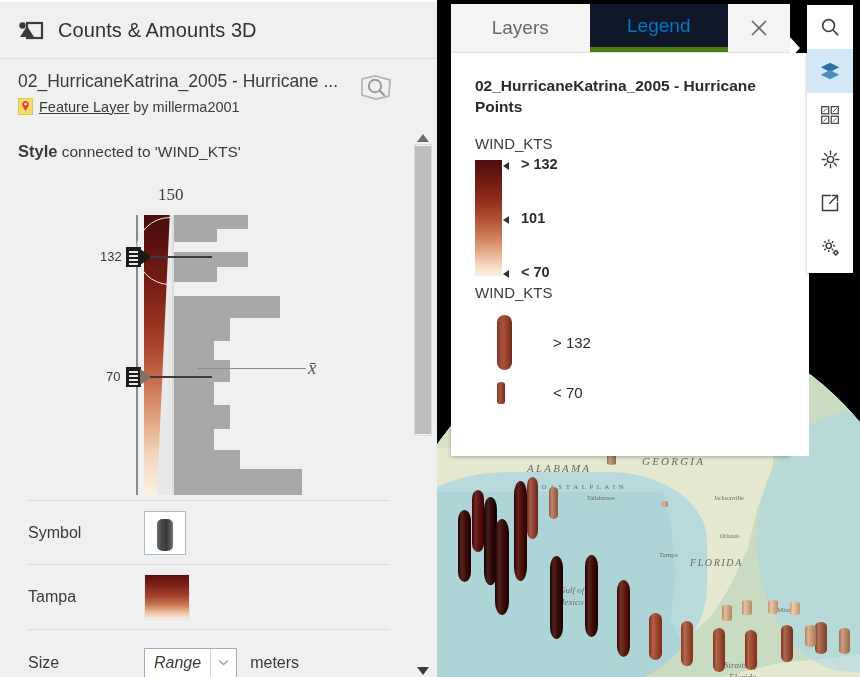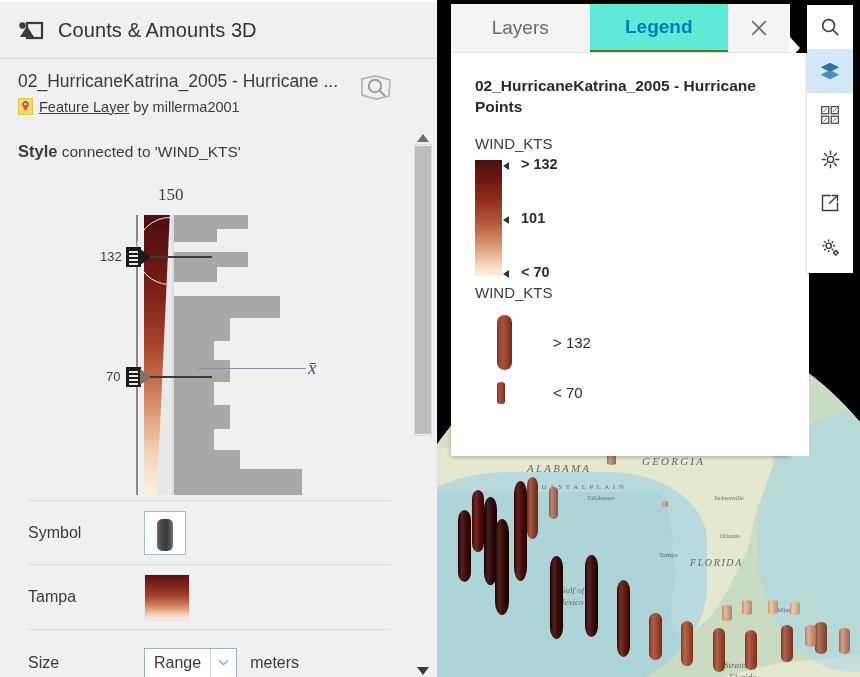--- a/index.html
+++ b/index.html
@@ -66,21 +66,21 @@
   .row{ position:relative; height:65px; border-bottom:1px solid #dcdcdc; display:flex; align-items:center; }
   .row:first-child{ border-top:1px solid #dcdcdc; }
   .row-label{ width:116px; font-size:16px; color:#3b3b3b; }
   .sym-swatch{ width:42px; height:44px; background:#fff; border:1px solid #a8bcd0; position:relative; }
   .cyl-dark{ position:absolute; left:50%; top:7px; transform:translateX(-50%);
     width:16px; height:32px; border-radius:6px/5px;
     background:linear-gradient(to right,#6e6e6e 0%,#4a4a4a 25%,#3a3a3a 60%,#5a5a5a 85%,#777 100%); }
   .color-swatch{ width:46px; height:46px; border:1px solid #e6e6e6;
     background:linear-gradient(to bottom,#5a100e 0%,#7c2117 22%,#a5432d 48%,#ca7a56 68%,#eec3a3 86%,#fbeedf 100%); }
   .select-box{ display:flex; align-items:stretch; height:30px; border:1px solid #9bb0c5; background:#fff; }
-  .select-box .val{ padding:0 9px; display:flex; align-items:center; font-size:16px; color:#3b3b3b; }
+  .select-box .val{ padding:0 9px; display:flex; align-items:center; font-size:16px; color:#3b3b3b;font-style:italic; }
   .select-box .arrow{ width:26px; border-left:1px solid #c9d5e1; display:flex; align-items:center; justify-content:center; }
   .units{ margin-left:13px; font-size:16px; color:#3b3b3b; }
 
   
   .vscroll{ position:absolute; right:4px; top:128px; width:20px; height:545px; }
   .vscroll .up,.vscroll .down{ position:absolute; left:2px; width:16px; height:12px; }
   .vscroll .up{ top:0; } .vscroll .down{ bottom:0; }
   .vscroll .trough{ position:absolute; left:1px; top:14px; width:18px; height:292px;
     background:#f0f0f0; border:1px solid #dcdcdc; }
   .vscroll .thumbbar{ position:absolute; left:2px; top:16px; width:16px; height:288px; background:#bdbdbd; }
@@ -106,21 +106,21 @@
   .maplabel{ position:absolute; font-family:"Liberation Serif", serif; color:#6a6a64;
     letter-spacing:.6px; white-space:nowrap; }
 
   
   .legend-panel{ position:absolute; left:451px; top:4px; width:339px; height:452px;
     background:#fff; box-shadow:0 1px 4px rgba(0,0,0,.28); }
   .legend-tabs{ position:absolute; left:0; top:0; width:339px; height:49px; background:#f4f4f4;
     border-bottom:1px solid #e2e2e2; display:flex; align-items:stretch; }
   .ltab{ flex:1; display:flex; align-items:center; justify-content:center; font-size:19px;
     color:#6a6a6a; background:#f4f4f4; }
-  .ltab.active{ background:#5eead4; color:#0079c1; font-weight:bold; border-bottom:2px solid #4d7c0f; }
+  .ltab.active{ background:#0f172a; color:#0079c1; font-weight:normal; border-bottom:5px solid #4d7c0f; }
   .ltab-close{ width:62px; display:flex; align-items:center; justify-content:center; background:#f4f4f4; }
   .legend-body{ position:absolute; left:0; top:49px; width:358px; height:403px; background:#fff; padding:22px 24px 0 24px; }
   .legend-layer-title{ font-size:15.5px; font-weight:bold; color:#2b2b2b; line-height:21px; }
   .legend-section{ margin-top:18px; }
   .legend-field{ font-size:15px; color:#3b3b3b; margin-bottom:8px; }
   .ramp-legend{ position:relative; height:120px; }
   .ramp-legend .bar{ position:absolute; left:0; top:0; width:27px; height:116px;
     background:linear-gradient(to bottom,#4b0f0d 0%,#6d1811 16%,#8d2d1d 34%,#b05437 52%,#cd7e5b 66%,#e4ae8d 80%,#f6ddc7 92%,#fcefe0 100%); }
   .ramp-legend .tick{ position:absolute; left:28px; width:0; height:0;
     border-top:4px solid transparent; border-bottom:4px solid transparent; border-right:6px solid #333; }

